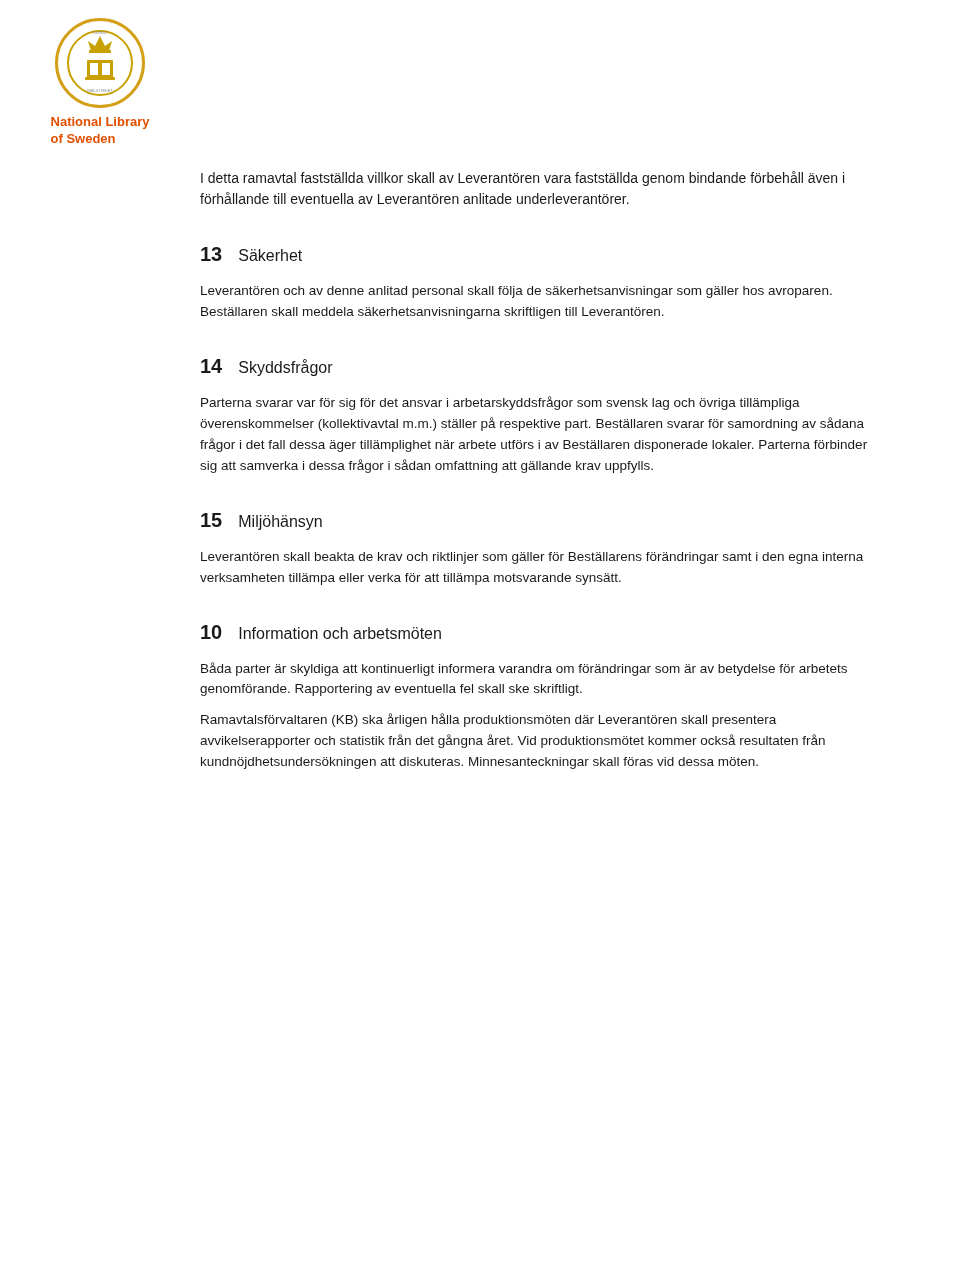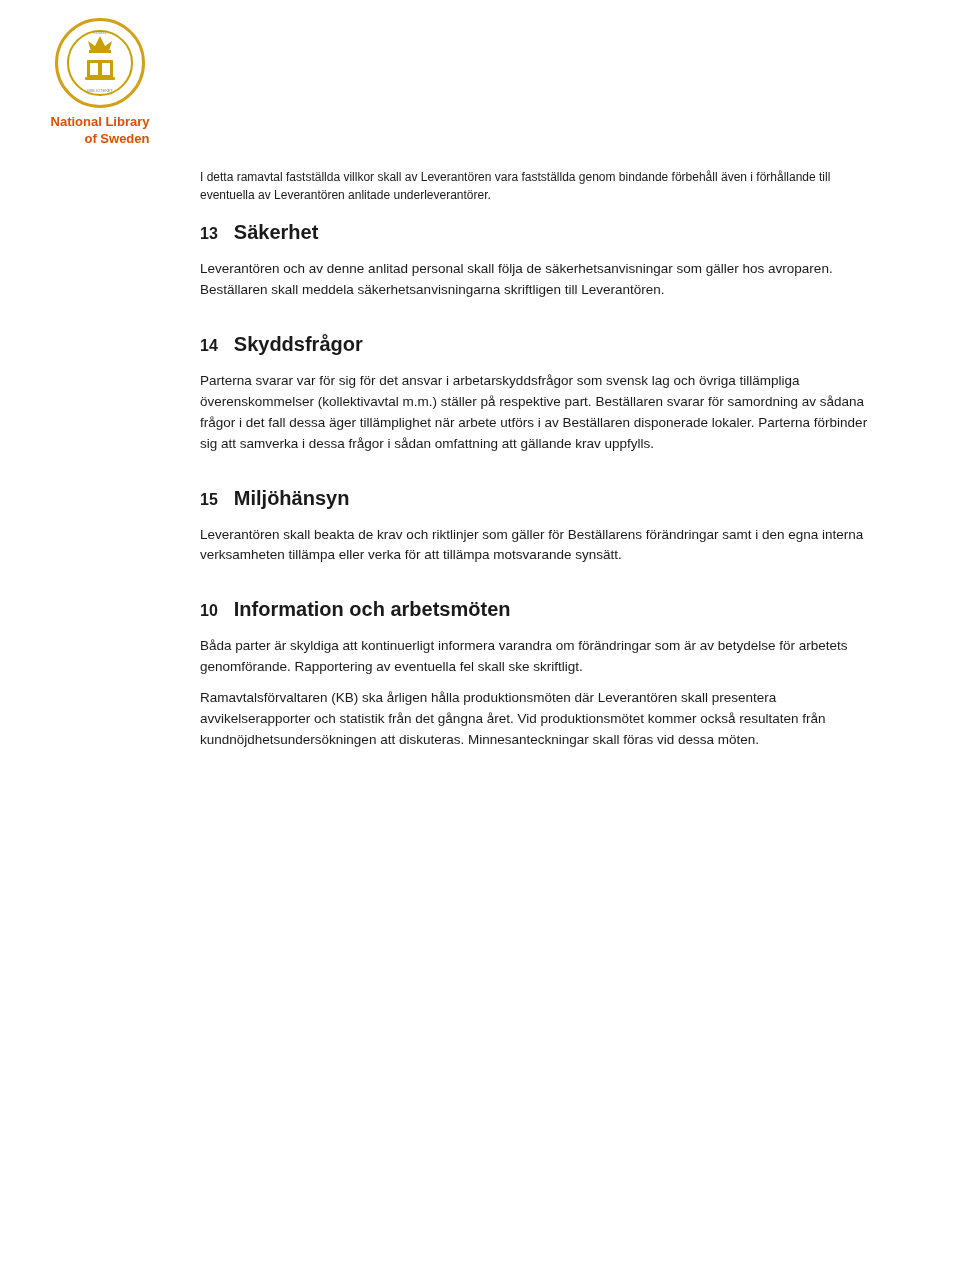--- a/index.html
+++ b/index.html
@@ -53,58 +53,58 @@
       display: flex;
       flex-direction: column;
       align-items: center;
     }
 
     .logo-name {
       color: #e05000;
       font-weight: bold;
       font-size: 13px;
       line-height: 1.3;
-      text-align: right;
+      text-align: left;
       margin-top: 6px;
     }
 
     .content {
       padding: 10px 80px 40px 200px;
       line-height: 1.5;
     }
 
     .intro-text {
-      font-size: 12px;
+      font-size: 14px;
       color: #1a1a1a;
-      margin-bottom: 12px;
+      margin-bottom: 28px;
       line-height: 1.55;
     }
 
     .section {
       margin-bottom: 28px;
     }
 
     .section-title {
       font-size: 20px;
       font-weight: bold;
       color: #1a1a1a;
       margin-bottom: 12px;
       display: flex;
       align-items: baseline;
       gap: 16px;
     }
 
     .section-number {
-      font-size: 16px;
+      font-size: 20px;
       font-weight: bold;
     }
 
     .section-label {
-      font-size: 20px;
-      font-weight: bold;
+      font-size: 16px;
+      font-weight: normal;
     }
 
     .section-body {
       font-size: 13.5px;
       color: #1a1a1a;
       line-height: 1.55;
     }
 
     .section-body p {
       margin-bottom: 10px;

